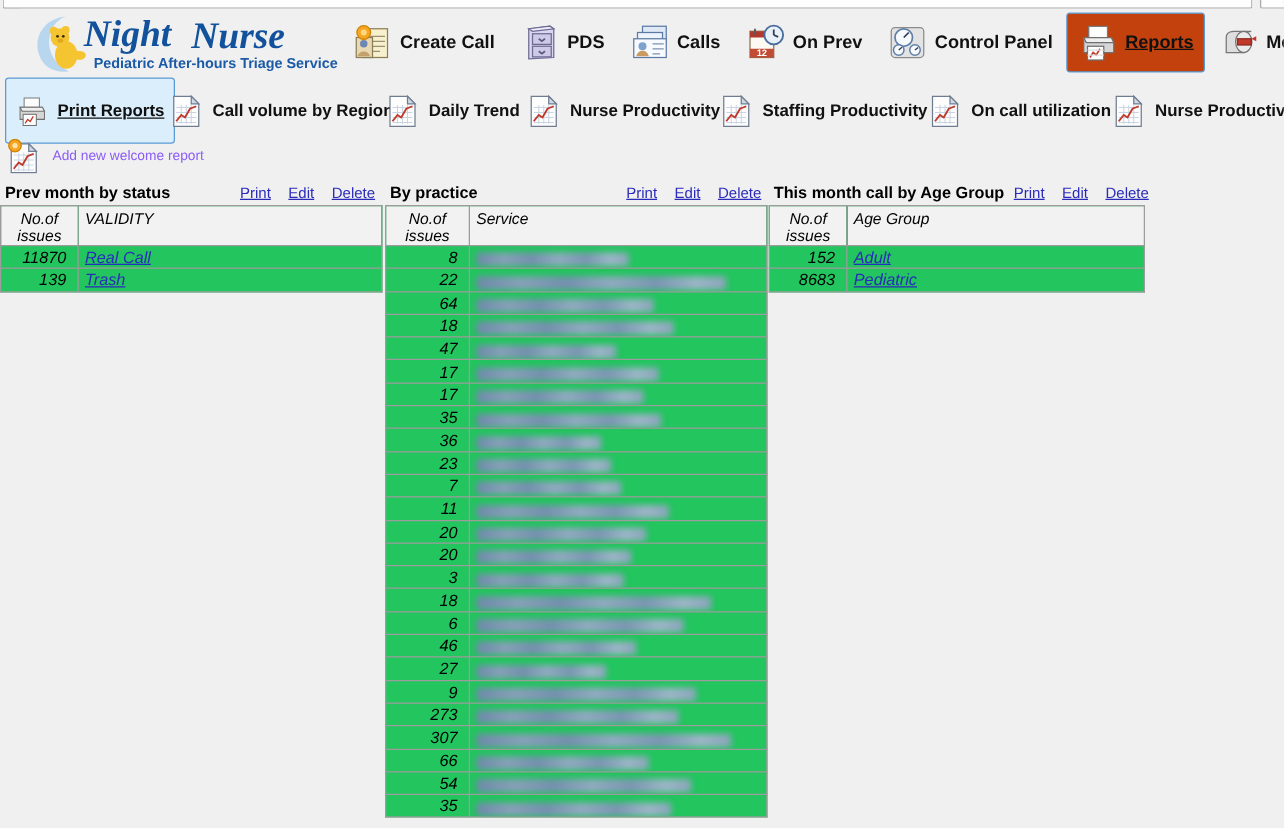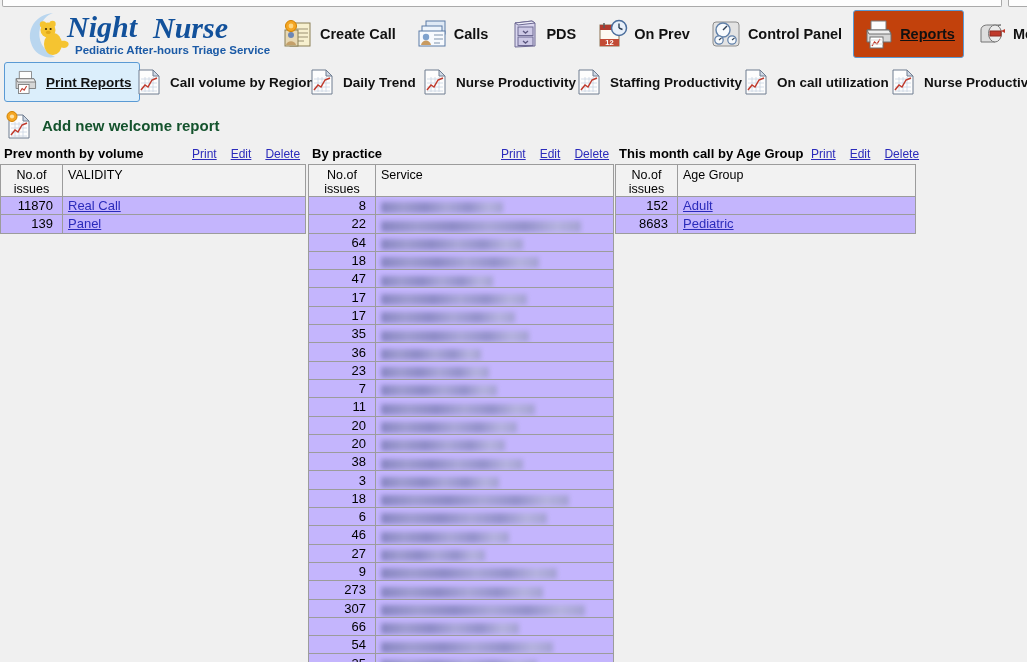--- a/index.html
+++ b/index.html
@@ -34,41 +34,41 @@
     border:1px solid transparent; border-radius:3px; cursor:default;
   }
   .navitem.sel { border-color:#5a9ad4; background:#c2410c; }
   .navitem .ic { width:32px; height:32px; flex:0 0 32px; margin-right:6px; }
   .navitem .lbl { font-size:14.5px; font-weight:bold; color:#111; white-space:nowrap; }
   .navitem.sel .lbl { text-decoration:underline; }
 
   
   .subbar { position:absolute; left:0; top:62px; width:1027px; height:40px; }
   .subitem {
-    position:absolute; top:0; height:40px; display:flex; align-items:center;
+    position:absolute; top:0; height:53px; display:flex; align-items:center;
     padding:1px 7px; border:1px solid transparent; border-radius:3px;
   }
   .subitem.sel { border-color:#5a9ad4; background:#dbeefb; }
   .subitem .ic { width:26px; height:28px; flex:0 0 26px; margin-right:8px; }
   .subitem .lbl { font-size:13.5px; font-weight:bold; color:#111; white-space:nowrap; }
   .subitem.sel .lbl { text-decoration:underline; }
 
   
   .row3 { position:absolute; left:6px; top:105px; height:40px; display:flex; align-items:center; }
   .row3 .ic { width:26px; height:28px; margin-right:10px; }
-  .row3 .lbl { font-size:15px; font-weight:bold; color:#14532d; }
+  .row3 .lbl { font-size:11px; font-weight:normal; color:#8b5cf6; }
 
   
   .panel { position:absolute; }
   .panel-head { position:relative; height:18px; }
   .panel-title { position:absolute; left:4px; top:0; font-size:13px; font-weight:bold; color:#000; white-space:nowrap; }
   .panel-acts { position:absolute; top:1px; display:flex; gap:14px; }
   .panel-acts a { font-size:12px; color:#2b2bbb; text-decoration:underline; cursor:pointer; }
 
-  table.grid { border-collapse:collapse; table-layout:fixed; background:#c4b5fd; }
+  table.grid { border-collapse:collapse; table-layout:fixed; background:#22c55e;font-style:italic; }
   table.grid th, table.grid td {
     border:1px solid #9c9c9c; font-weight:normal; font-size:13px; color:#000;
     padding:0 5px; height:18.3px; overflow:hidden; white-space:nowrap;
   }
   table.grid th { background:#f2f2f2; vertical-align:top; padding-top:3px; height:32px; font-size:12.5px; }
   table.grid th.c1 { text-align:left; }
   table.grid td.num { text-align:right; padding-right:9px; }
   table.grid td.lnk a { color:#2b2bbb; text-decoration:underline; font-size:13px; cursor:pointer; }
 
   
@@ -128,45 +128,45 @@
             <circle cx="9" cy="8" r="5.5" fill="#f5a623" stroke="#d08100"></circle>
             <circle cx="9" cy="8" r="2.4" fill="#ffd780"></circle>
           </svg>
         </span>
         <span class="lbl">Create Call</span>
       </div>
 
       <div class="navitem">
         <span class="ic">
           <svg width="32" height="32" viewBox="0 0 32 32">
+            <path d="M7 5 L24 3 L27 5 L27 28 L7 29 Z" fill="#d9d6ef" stroke="#6e6a93"></path>
+            <path d="M7 5 L24 3 L27 5 L10 7 Z" fill="#efeefa" stroke="#6e6a93"></path>
+            <rect x="10" y="9" width="15" height="8.5" fill="#cdc9e6" stroke="#6e6a93"></rect>
+            <rect x="10" y="19" width="15" height="8.5" fill="#cdc9e6" stroke="#6e6a93"></rect>
+            <path d="M15 13 l2.5 2 2.5 -2" stroke="#5c5880" fill="none" stroke-width="1.4"></path>
+            <path d="M15 23 l2.5 2 2.5 -2" stroke="#5c5880" fill="none" stroke-width="1.4"></path>
+          </svg>
+        </span>
+        <span class="lbl">PDS</span>
+      </div>
+
+      <div class="navitem">
+        <span class="ic">
+          <svg width="32" height="32" viewBox="0 0 32 32">
             <rect x="10" y="3" width="19" height="13" fill="#dfe9f5" stroke="#5b7aa5"></rect>
             <rect x="6" y="8" width="20" height="14" fill="#eef4fb" stroke="#5b7aa5"></rect>
             <rect x="3" y="13" width="26" height="15" fill="#f7fafe" stroke="#5b7aa5"></rect>
             <circle cx="10" cy="19" r="3.2" fill="#7fa2cd"></circle>
             <path d="M5 27 C6 21 14 21 15 27 Z" fill="#c99b60"></path>
             <line x1="18" y1="17" x2="27" y2="17" stroke="#7f93ad"></line>
             <line x1="18" y1="21" x2="27" y2="21" stroke="#7f93ad"></line>
             <line x1="18" y1="25" x2="24" y2="25" stroke="#7f93ad"></line>
           </svg>
         </span>
         <span class="lbl">Calls</span>
-      </div>
-
-      <div class="navitem">
-        <span class="ic">
-          <svg width="32" height="32" viewBox="0 0 32 32">
-            <path d="M7 5 L24 3 L27 5 L27 28 L7 29 Z" fill="#d9d6ef" stroke="#6e6a93"></path>
-            <path d="M7 5 L24 3 L27 5 L10 7 Z" fill="#efeefa" stroke="#6e6a93"></path>
-            <rect x="10" y="9" width="15" height="8.5" fill="#cdc9e6" stroke="#6e6a93"></rect>
-            <rect x="10" y="19" width="15" height="8.5" fill="#cdc9e6" stroke="#6e6a93"></rect>
-            <path d="M15 13 l2.5 2 2.5 -2" stroke="#5c5880" fill="none" stroke-width="1.4"></path>
-            <path d="M15 23 l2.5 2 2.5 -2" stroke="#5c5880" fill="none" stroke-width="1.4"></path>
-          </svg>
-        </span>
-        <span class="lbl">PDS</span>
       </div>
 
       <div class="navitem">
         <span class="ic">
           <svg width="32" height="32" viewBox="0 0 32 32">
             <rect x="4" y="7" width="19" height="21" fill="#fdfaf3" stroke="#8a7050"></rect>
             <rect x="4" y="7" width="19" height="5" fill="#b03a2e"></rect>
             <rect x="4" y="21" width="19" height="7" fill="#c24b35"></rect>
             <text x="13.5" y="27" font-family="'Liberation Sans',sans-serif" font-size="7.5" font-weight="bold" fill="#fff" text-anchor="middle">12</text>
             <line x1="8" y1="5" x2="8" y2="10" stroke="#5a5a5a" stroke-width="1.5"></line>
@@ -378,21 +378,21 @@
         <polyline points="5,24 9,19 12,21 16,14 21,12" fill="none" stroke="#c0392b" stroke-width="1.5"></polyline>
         <circle cx="6" cy="5.5" r="5" fill="#f5a623" stroke="#d08100"></circle>
         <circle cx="6" cy="5.5" r="2.1" fill="#ffe2a6"></circle>
       </svg>
     </span>
     <span class="lbl">Add new welcome report</span>
   </div>
 
   <div class="panel" style="left:0px; top:146px; width:305px;">
     <div class="panel-head">
-      <div class="panel-title">Prev month by volume</div>
+      <div class="panel-title">Prev month by status</div>
       <div class="panel-acts" style="left:192px">
         <a>Print</a>
         <a>Edit</a>
         <a>Delete</a>
       </div>
     </div>
     <table class="grid" style="width:305px">
       <colgroup>
           <col style="width:62px">
           <col style="width:243px">
@@ -406,21 +406,21 @@
       <tbody>
         <tr>
           <td class="num">11870</td>
           <td class="lnk">
             <a>Real Call</a>
           </td>
         </tr>
         <tr>
           <td class="num">139</td>
           <td class="lnk">
-            <a>Panel</a>
+            <a>Trash</a>
           </td>
         </tr>
       </tbody>
     </table>
   </div>
 
   <div class="panel" style="left:308px; top:146px; width:305px;">
     <div class="panel-head">
       <div class="panel-title">By practice</div>
       <div class="panel-acts" style="left:193px">
@@ -491,24 +491,20 @@
           </tr>
           <tr>
             <td class="num">20</td>
             <td class="lnk"><span class="blur" style="width: 136px;"></span></td>
           </tr>
           <tr>
             <td class="num">20</td>
             <td class="lnk"><span class="blur" style="width: 124px;"></span></td>
           </tr>
           <tr>
-            <td class="num">38</td>
-            <td class="lnk"><span class="blur" style="width: 142px;"></span></td>
-          </tr>
-          <tr>
             <td class="num">3</td>
             <td class="lnk"><span class="blur" style="width: 118px;"></span></td>
           </tr>
           <tr>
             <td class="num">18</td>
             <td class="lnk"><span class="blur" style="width: 188px;"></span></td>
           </tr>
           <tr>
             <td class="num">6</td>
             <td class="lnk"><span class="blur" style="width: 166px;"></span></td>

